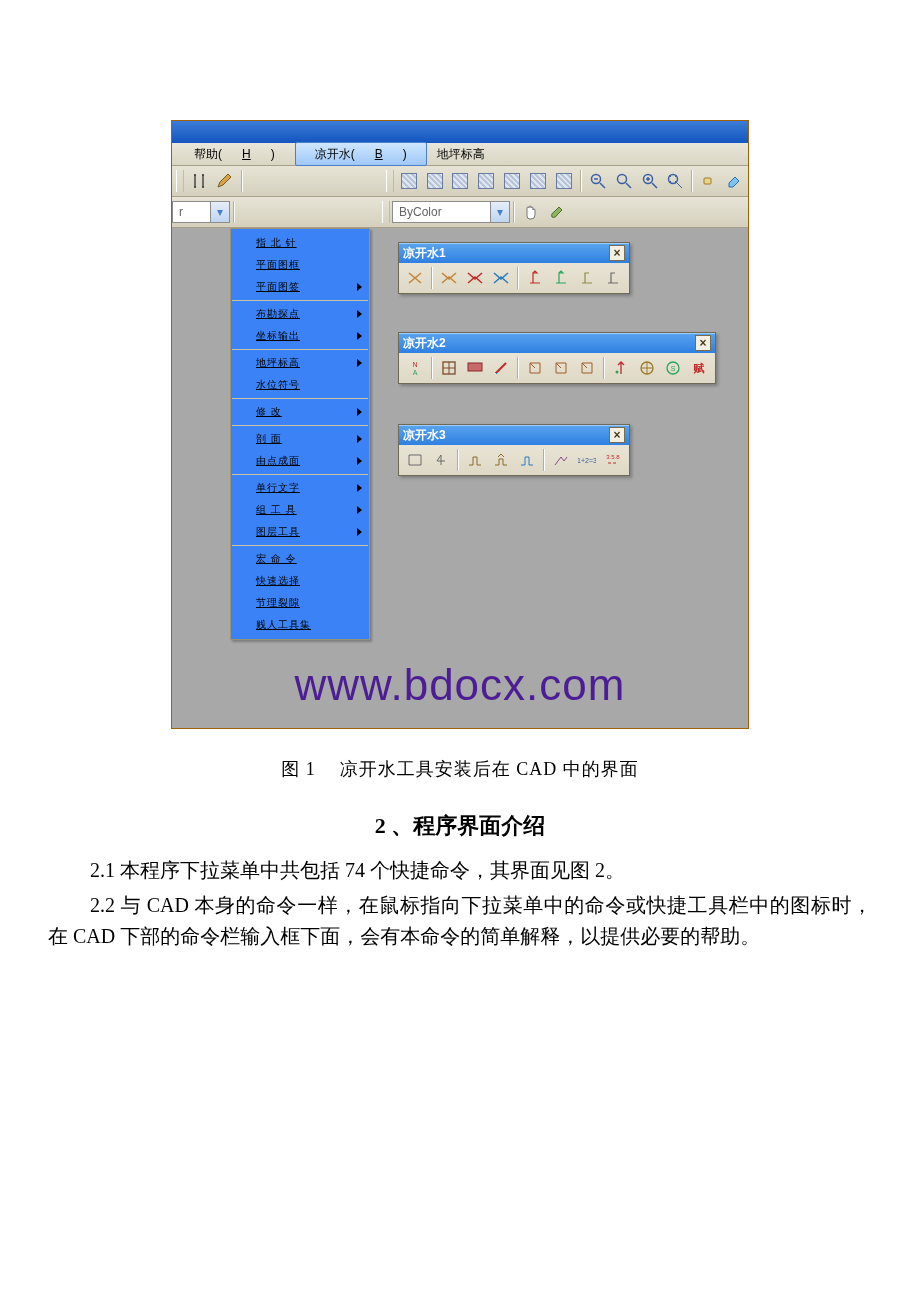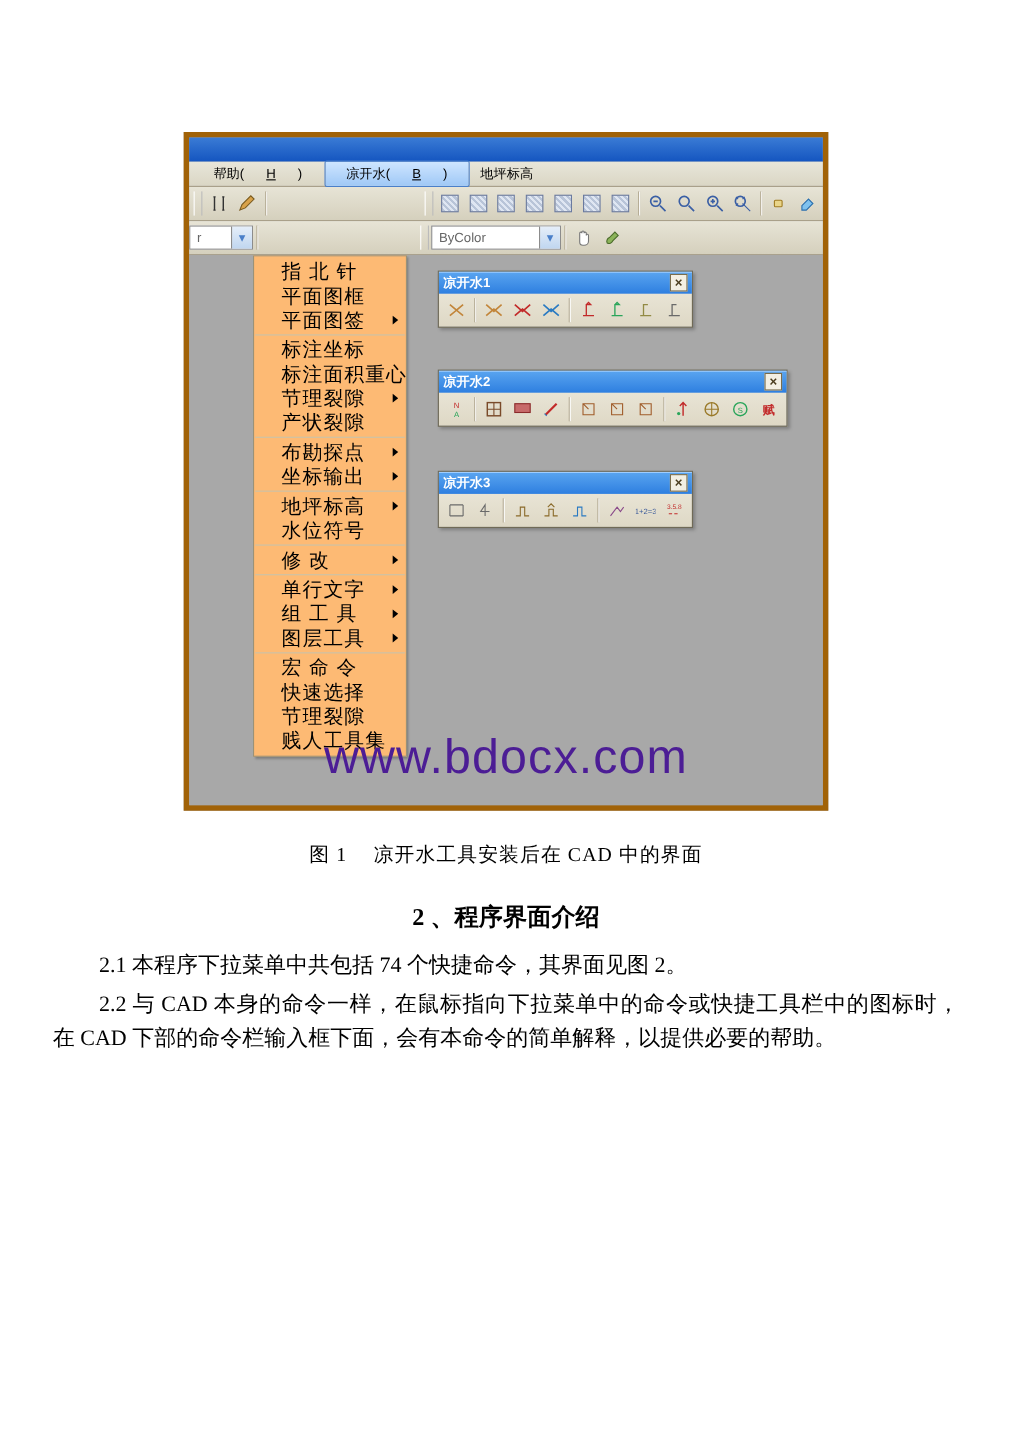--- a/index.html
+++ b/index.html
@@ -9,21 +9,21 @@
     color: #000;
     width: 920px;
   }
   .page {
     padding: 40px 30px 60px;
   }
   
   .shot {
     width: 576px;
     margin: 80px auto 28px;
-    border: 5px solid #a16207;
+    border: 1px solid #a16207;
     background: #aaa;
     font-family: "Tahoma","SimSun",sans-serif;
     font-size: 12px;
     position: relative;
   }
   .titlebar {
     height: 22px;
     background: linear-gradient(to bottom,#3a7bd5,#1455c0);
   }
   .menubar {
@@ -78,27 +78,28 @@
   }
   .workspace {
     background:#a8a8a8;
     height: 500px;
     position:relative;
     overflow:hidden;
   }
   
   .dropdown {
     position:absolute; left:58px; top:0;
-    background:#fdba74;
+    background:#3b82f6;
     border:1px solid #9a9278;
     box-shadow:2px 2px 2px rgba(0,0,0,.25);
     width: 136px;
     font-family:"SimSun",sans-serif;
-    font-size:18px;
+    font-size:10px;
     padding:1px;
+    text-decoration:underline;
   }
   .dgrp { border-bottom:1px solid #c9c2aa; padding:2px 0;}
   .dgrp:last-child{border-bottom:none;}
   .ditem {
     display:flex; align-items:center;
     padding:2px 6px 2px 24px; height:18px;
     position:relative; white-space:nowrap; letter-spacing:1px;
   }
   .ditem .arr {
     margin-left:auto; color:#000;
@@ -289,55 +290,50 @@
           <div class="ditem">
               <span>平面图框</span>
             </div>
           <div class="ditem">
               <span>平面图签</span>
               <div class="arr"></div>
             </div>
         </div>
         <div class="dgrp">
           <div class="ditem">
-              <span>标注坐标</span>
-            </div>
-          <div class="ditem">
-              <span>标注面积重心</span>
-            </div>
-          <div class="ditem">
-              <span>节理裂隙</span>
-              <div class="arr"></div>
-            </div>
-          <div class="ditem">
-              <span>产状裂隙</span>
-            </div>
-        </div>
-        <div class="dgrp">
-          <div class="ditem">
               <span>布勘探点</span>
               <div class="arr"></div>
             </div>
           <div class="ditem">
               <span>坐标输出</span>
               <div class="arr"></div>
             </div>
         </div>
         <div class="dgrp">
           <div class="ditem">
               <span>地坪标高</span>
               <div class="arr"></div>
             </div>
           <div class="ditem">
               <span>水位符号</span>
             </div>
         </div>
         <div class="dgrp">
           <div class="ditem">
               <span>修    改</span>
+              <div class="arr"></div>
+            </div>
+        </div>
+        <div class="dgrp">
+          <div class="ditem">
+              <span>剖    面</span>
+              <div class="arr"></div>
+            </div>
+          <div class="ditem">
+              <span>由点成面</span>
               <div class="arr"></div>
             </div>
         </div>
         <div class="dgrp">
           <div class="ditem">
               <span>单行文字</span>
               <div class="arr"></div>
             </div>
           <div class="ditem">
               <span>组 工 具</span>

